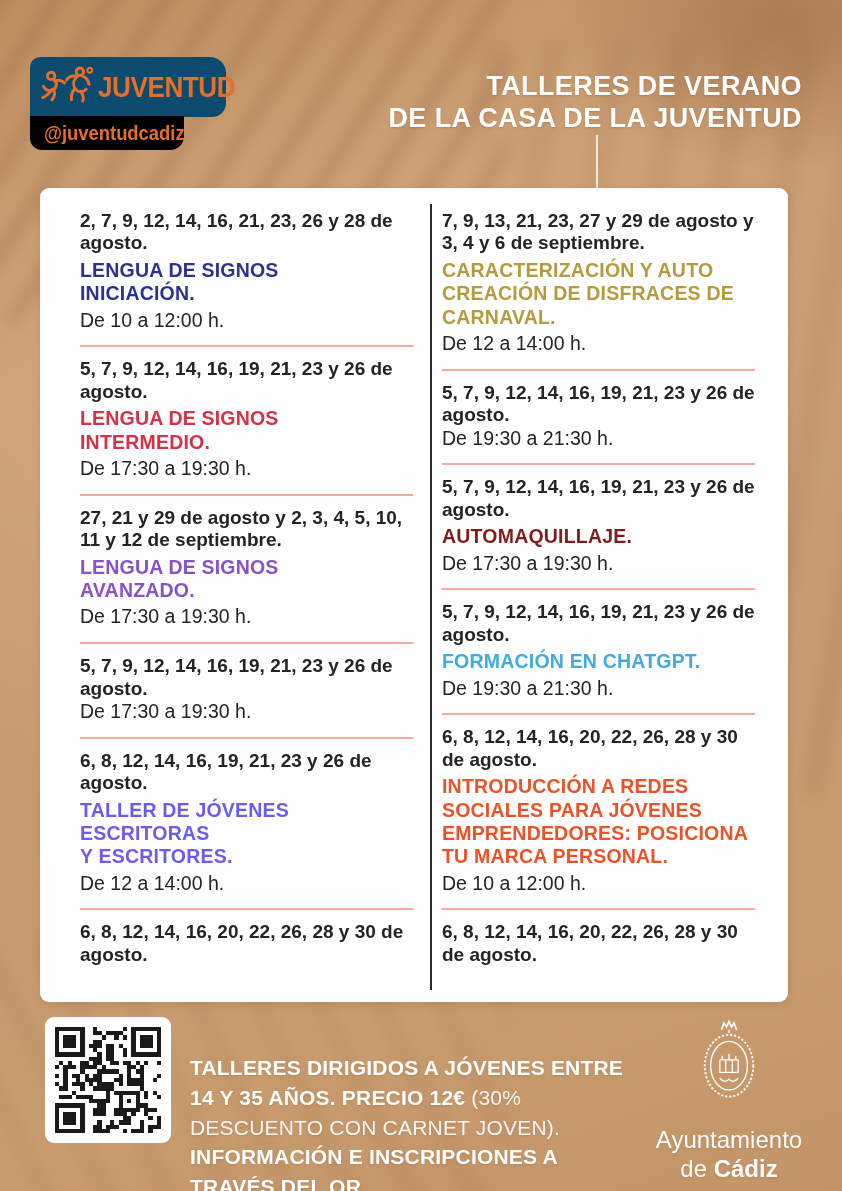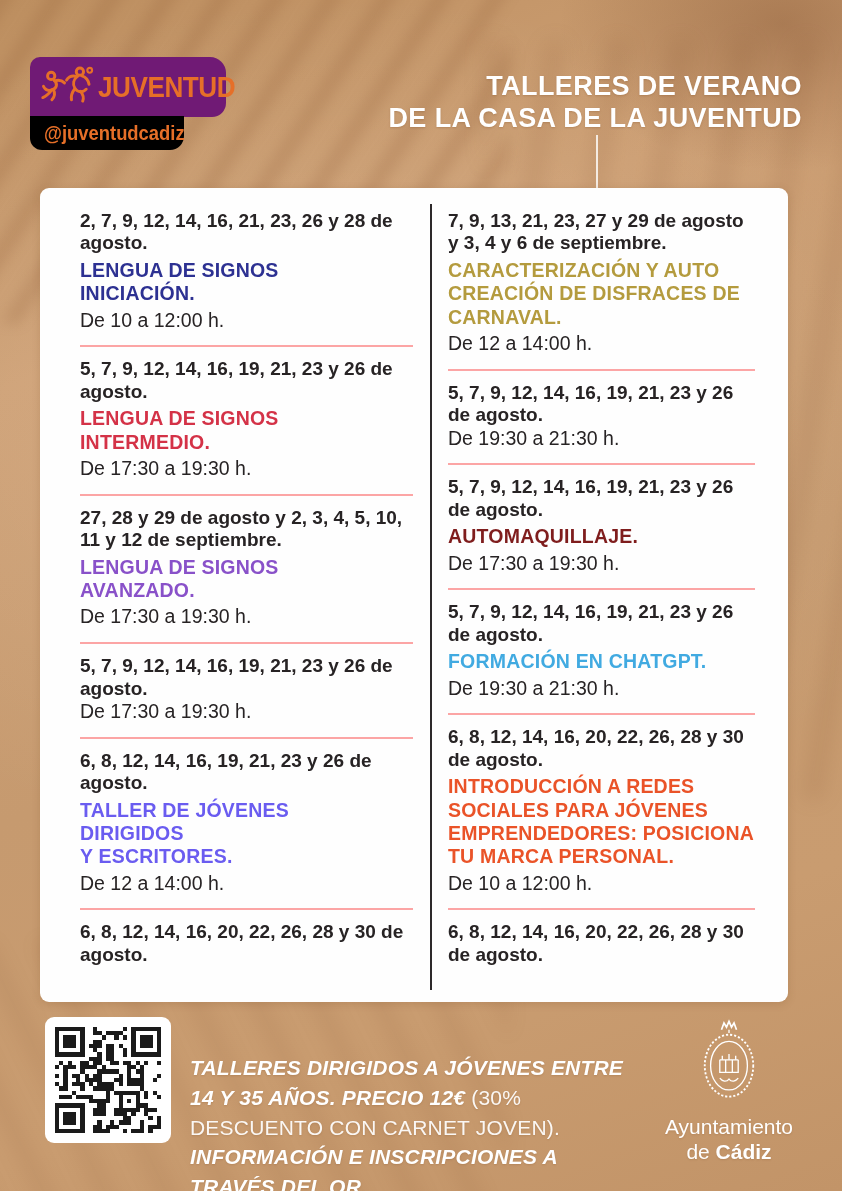--- a/index.html
+++ b/index.html
@@ -17,21 +17,21 @@
     filter:blur(7px);opacity:.5;transform:rotate(2deg);}
   .sh2{right:-70px;top:40px;width:430px;height:760px;
     background:repeating-linear-gradient(99deg, rgba(128,78,44,.34) 0 22px, rgba(128,78,44,0) 22px 62px);
     filter:blur(10px);opacity:.38;}
   .sh3{left:-50px;bottom:-80px;width:560px;height:330px;
     background:repeating-linear-gradient(64deg, rgba(130,80,45,.3) 0 18px, rgba(130,80,45,0) 18px 55px);
     filter:blur(9px);opacity:.33;}
 
   
   .badge{position:absolute;left:30px;top:57px;}
-  .badge-row1{width:196px;height:60px;background:#701a75;border-radius:10px 16px 14px 0;
+  .badge-row1{width:196px;height:60px;background:#0c4a6e;border-radius:10px 16px 14px 0;
     display:flex;align-items:center;padding-left:10px;box-sizing:border-box;}
   .badge-row2{width:154px;height:34px;background:#000000;border-radius:0 0 14px 12px;
     display:flex;align-items:center;padding-left:14px;box-sizing:border-box;margin-top:-1px;}
   .logo-text{font-size:29px;font-weight:700;letter-spacing:-.5px;
     display:inline-block;transform:scaleX(.9);transform-origin:left center;margin-left:2px;}
   .handle{font-size:20px;font-weight:700;display:inline-block;transform:scaleX(.92);transform-origin:left center;}
 
   
   .header-right{position:absolute;top:70px;right:40px;display:flex;align-items:center;flex-direction:column;}
   .header-title{color:#fff;text-align:right;font-weight:700;font-size:27px;line-height:1.2;letter-spacing:.4px;
@@ -39,38 +39,38 @@
   .year-divider{width:2px;height:64px;background:rgba(255,255,255,.8);margin:0 11px 0 14px;}
   .header-year{color:#fff;font-weight:700;font-size:30px;line-height:1.08;letter-spacing:.5px;
     text-shadow:0 1px 2px rgba(120,70,30,.25);}
 
   
   .card{position:absolute;left:40px;top:188px;width:748px;height:814px;background:#fefefe;
     border-radius:9px;box-sizing:border-box;padding:16px 33px 12px 40px;box-shadow:0 2px 8px rgba(110,65,30,.18);}
   .columns{display:flex;height:100%;}
   .col{box-sizing:border-box;overflow:hidden;}
   .col-left{flex:0 0 333px;margin-right:17px;}
-  .col-right{flex:1;border-left:2px solid #2d292a;padding-left:16px;}
+  .col-right{flex:1;border-left:2px solid #2d292a;padding-left:10px;}
   .item{padding:11px 0 13px;}
   .item:first-child{padding-top:6px;}
   .item + .item{border-top:2px solid #fca5a5;}
   .dates{margin:0;font-size:19px;line-height:1.18;font-weight:700;color:#272324;letter-spacing:0;}
   .wtitle{margin:4px 0 3px;font-size:19.5px;line-height:1.2;font-weight:700;letter-spacing:.2px;white-space:pre-line;}
   .wtime{margin:0;font-size:19.5px;line-height:1.22;font-weight:400;color:#272324;}
 
   
   .qr-box{position:absolute;left:45px;top:1017px;width:126px;height:126px;background:#fff;border-radius:9px;
     box-sizing:border-box;padding:10px;}
   .footer-info{position:absolute;left:190px;top:1032px;width:455px;color:#fff;font-size:21px;line-height:1.42;
     letter-spacing:.2px;text-shadow:0 1px 2px rgba(120,70,30,.2);}
-  .footer-info .b{font-weight:700;font-style:italic;}
+  .footer-info .b{font-weight:700;}
   .footer-info .r{font-weight:400;color:rgba(255,255,255,.93);}
   .council{position:absolute;right:28px;top:1018px;width:170px;display:flex;flex-direction:column;align-items:center;color:#fff;}
   .council svg{display:block;}
-  .council-name{margin-top:4px;text-align:center;font-size:21px;line-height:1.2;font-weight:400;
+  .council-name{margin-top:16px;text-align:center;font-size:24px;line-height:1.2;font-weight:400;
     text-shadow:0 1px 2px rgba(120,70,30,.2);}
   .council-name .b{font-weight:700;}
 </style>
 </head>
 <body>
 
 <div class="shadow sh1"></div>
 <div class="shadow sh2"></div>
 <div class="shadow sh3"></div>
 
@@ -123,33 +123,33 @@
 INICIACIÓN.</h3>
         <p class="wtime">De 10 a 12:00 h.</p>
       </div>
       <div class="item">
         <p class="dates">5, 7, 9, 12, 14, 16, 19, 21, 23 y 26 de agosto.</p>
         <h3 class="wtitle" style="color: rgb(212, 50, 71);">LENGUA DE SIGNOS
 INTERMEDIO.</h3>
         <p class="wtime">De 17:30 a 19:30 h.</p>
       </div>
       <div class="item">
-        <p class="dates">27, 28 y 29 de agosto y 2, 3, 4, 5, 10, 11 y 12 de septiembre.</p>
+        <p class="dates">27, 21 y 29 de agosto y 2, 3, 4, 5, 10, 11 y 12 de septiembre.</p>
         <h3 class="wtitle" style="color: rgb(137, 81, 201);">LENGUA DE SIGNOS
 AVANZADO.</h3>
         <p class="wtime">De 17:30 a 19:30 h.</p>
       </div>
       <div class="item">
         <p class="dates">5, 7, 9, 12, 14, 16, 19, 21, 23 y 26 de agosto.</p>
         <p class="wtime">De 17:30 a 19:30 h.</p>
       </div>
       <div class="item">
         <p class="dates">6, 8, 12, 14, 16, 19, 21, 23 y 26 de agosto.</p>
         <h3 class="wtitle" style="color: rgb(106, 92, 240);">TALLER DE JÓVENES
-DIRIGIDOS
+ESCRITORAS
 Y ESCRITORES.</h3>
         <p class="wtime">De 12 a 14:00 h.</p>
       </div>
       <div class="item">
         <p class="dates">6, 8, 12, 14, 16, 20, 22, 26, 28 y 30 de agosto.</p>
 
       </div>
     </div>
 
     <div class="col col-right">

